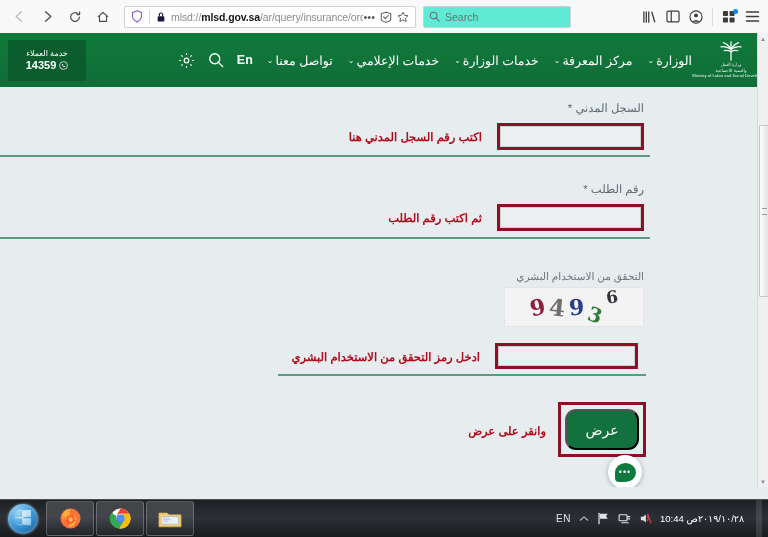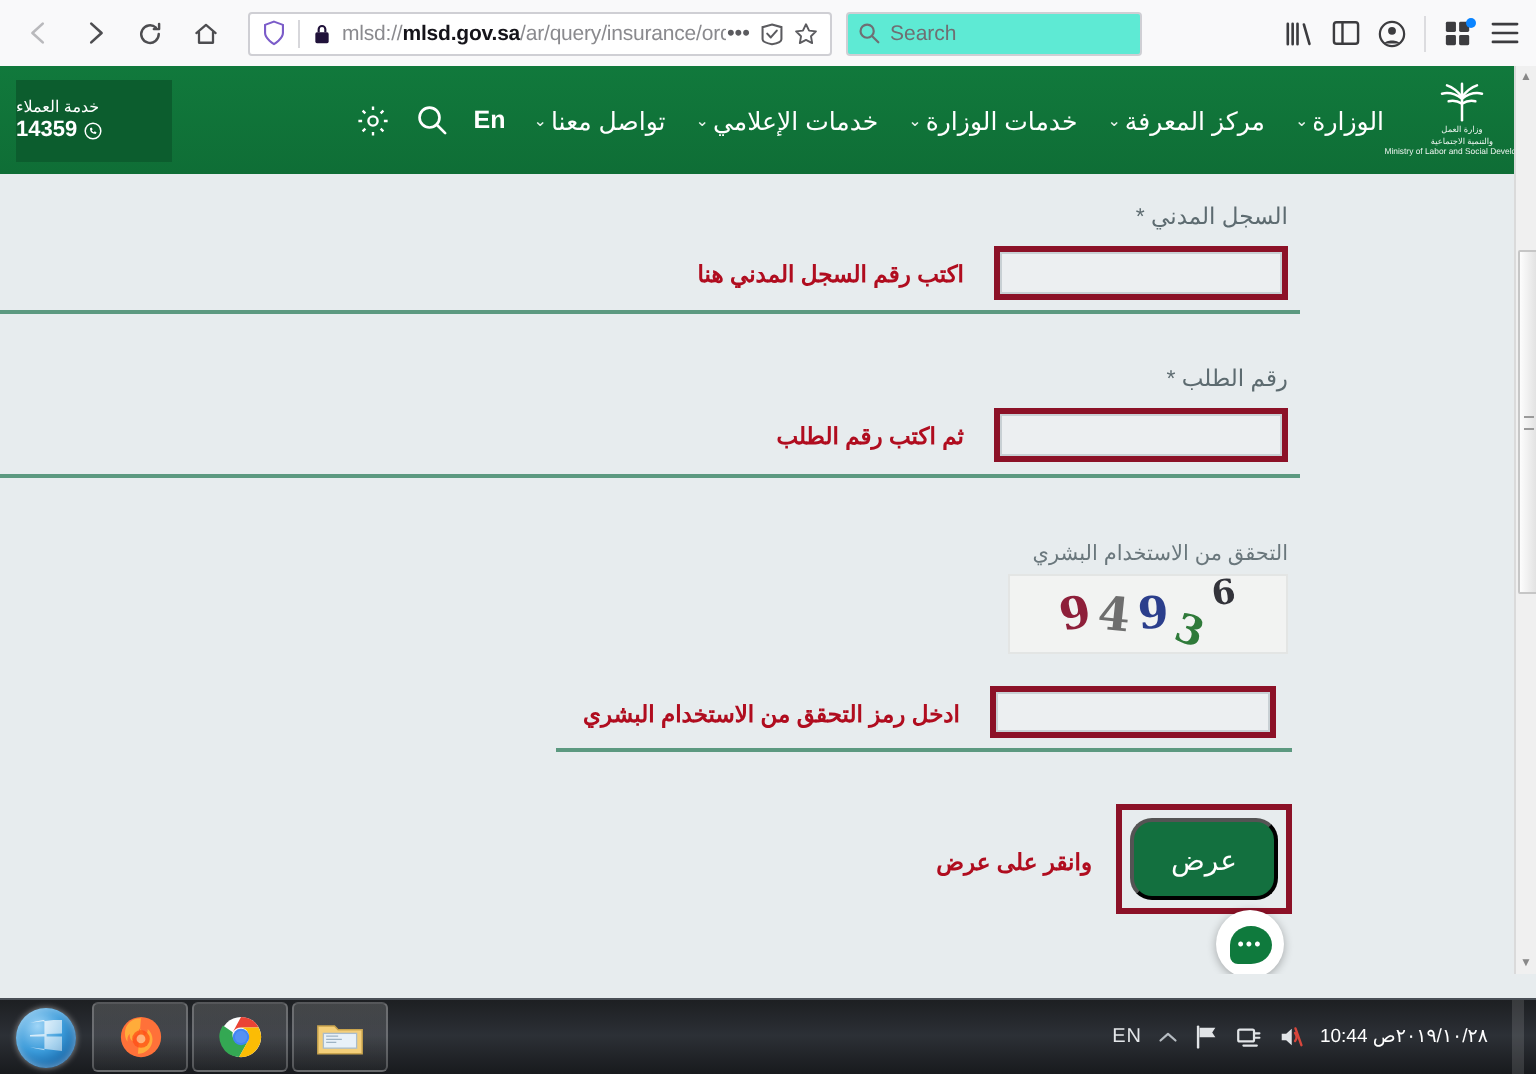--- a/index.html
+++ b/index.html
@@ -120,21 +120,21 @@
   .nav-icon-btn {
     color: #ffffff; margin-right: 13px;
     display: flex; align-items: center; justify-content: center;
   }
   .cust-badge {
     margin-right: auto; margin-left: 8px;
     width: 78px; height: 41px;
     background: #0c5d2e;
     color: #ffffff;
     display: flex; flex-direction: column;
-    align-items: flex-end; justify-content: center;
+    align-items: center; justify-content: center;
     gap: 1px;
   }
   .cust-badge .cb-title { font-size: 8px; }
   .cust-badge .cb-num {
     font-size: 11px; font-weight: 700;
     display: flex; align-items: center; gap: 3px;
     direction: ltr;
   }
 
   

